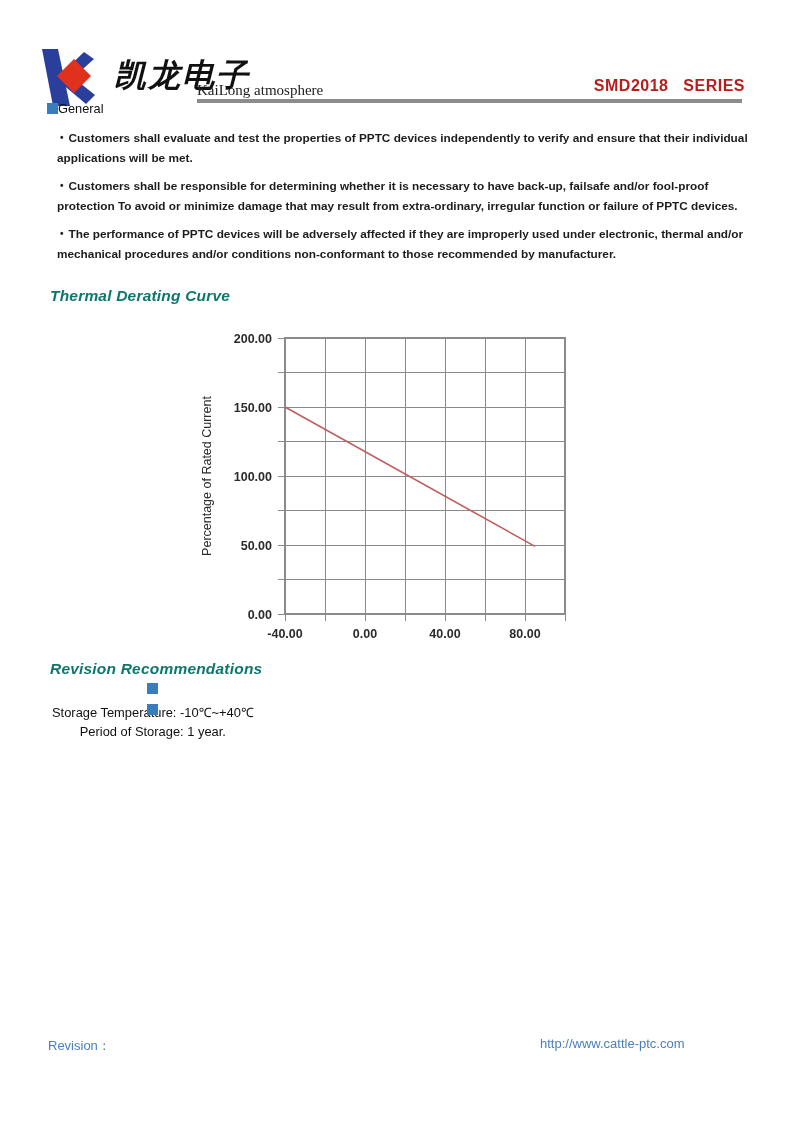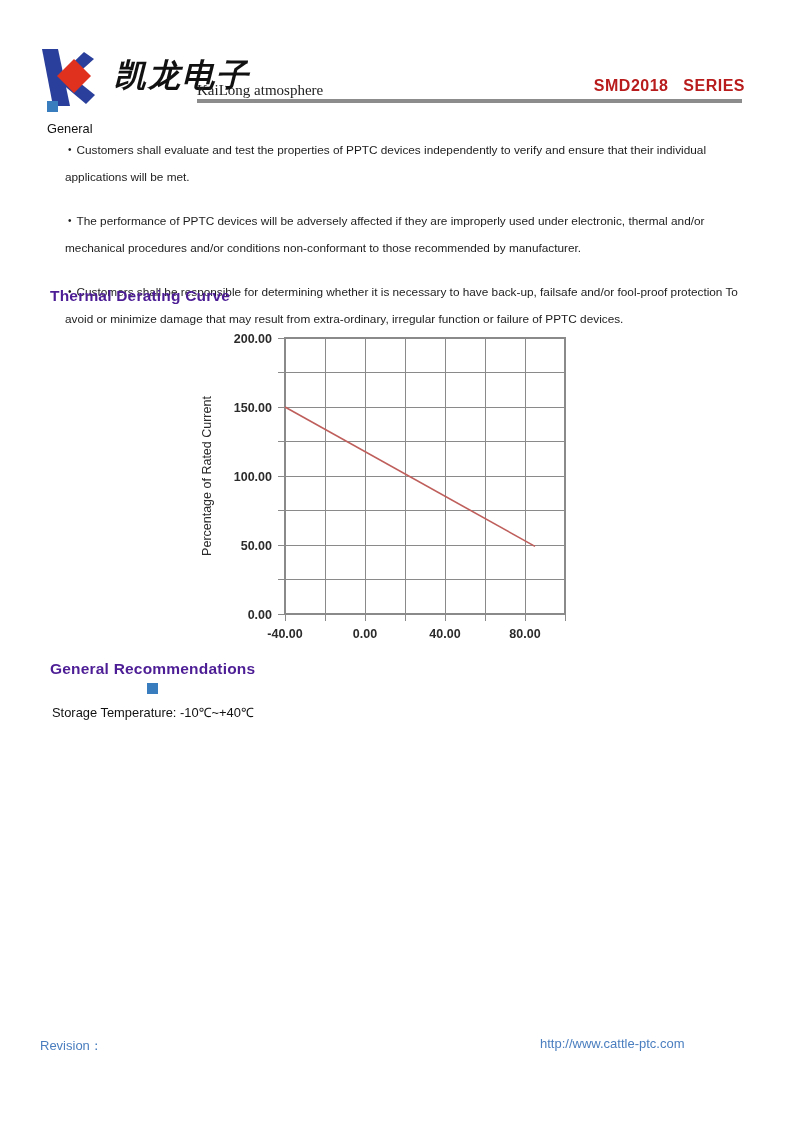--- a/index.html
+++ b/index.html
@@ -8,39 +8,39 @@
     font-family:"Liberation Sans", sans-serif;color:#1c1c1c;
   }
   .abs{position:absolute;}
   
   .brand-cn{left:114px;top:54px;font-family:"DejaVu Serif",serif;font-weight:bold;font-style:italic;
     font-size:32px;color:#111;letter-spacing:2px;}
   .brand-en{left:197px;top:82px;font-family:"Liberation Serif",serif;font-size:15px;color:#222;}
   .series-title{right:48px;top:77px;font-size:16px;font-weight:bold;color:#b91c1c;white-space:pre;letter-spacing:.5px;}
   .header-rule{left:197px;top:99px;width:545px;height:4px;background:#8c8c8c;}
   
-  .sec-head-row{display:flex;gap:9px;flex-direction:column;}
+  .sec-head-row{display:flex;align-items:center;}
   .blue-sq{width:11px;height:11px;background:#3a7dbf;flex:0 0 auto;}
   .general-head{left:47px;top:101px;}
   .general-head .lbl{font-size:12.8px;color:#111;}
   .general-paras{left:49px;top:120px;width:714px;}
-  .general-paras p{margin:16px;font-size:11.8px;line-height:27px;color:#1c1c1c;}
+  .general-paras p{margin:8px;font-size:11.8px;line-height:20px;color:#1c1c1c;font-weight:bold;}
   .bullet{font-size:10px;margin:0 5px 0 3px;vertical-align:1px;color:#1c1c1c;}
   
-  .blue-heading{font-size:15.5px;font-weight:bold;color:#4c1d95;letter-spacing:.2px;}
+  .blue-heading{font-size:15.5px;font-weight:bold;color:#0f766e;letter-spacing:.2px;font-style:italic;}
   .thermal-head{left:50px;top:287px;}
   .storage-head{left:50px;top:660px;}
   
   #chart-mount{left:195px;top:330px;width:392px;height:324px;}
   
   .storage-list{left:52px;top:683px;}
   .storage-item{display:flex;align-items:center;gap:9px;height:21px;flex-direction:column;}
   .storage-item .txt{font-size:12.9px;color:#111;}
   
-  .footer-revision{left:40px;top:1037px;font-size:13px;color:#4a7ebf;}
+  .footer-revision{left:48px;top:1037px;font-size:13px;color:#4a7ebf;}
   .footer-url{left:540px;top:1036px;font-size:13px;color:#4a7ebf;text-decoration:none;}
 </style>
 </head>
 <body>
 
 <div class="abs" style="left:40px;top:49px;">
   <svg width="76" height="60" viewBox="0 0 76 60">
     <polygon points="15,31 44,3 54,10 25,36" fill="#2a3f9b"></polygon>
     <polygon points="25,22 55,46 46,55 15,29" fill="#2a3f9b"></polygon>
     <polygon points="2,0 18,0 30,57 13,57" fill="#2a3f9b"></polygon>
@@ -51,22 +51,22 @@
 <div class="abs brand-en">KaiLong atmosphere</div>
 <div class="abs series-title">SMD2018   SERIES</div>
 <div class="abs header-rule"></div>
 
 <div class="abs general-head sec-head-row">
   <span class="blue-sq"></span>
   <span class="lbl">General</span>
 </div>
 <div class="abs general-paras">
   <p><span class="bullet">•</span><span>Customers shall evaluate and test the properties of PPTC devices independently to verify and ensure that their individual applications will be met.</span></p>
+  <p><span class="bullet">•</span><span>Customers shall be responsible for determining whether it is necessary to have back-up, failsafe and/or fool-proof protection To avoid or minimize damage that may result from extra-ordinary, irregular function or failure of PPTC devices.</span></p>
   <p><span class="bullet">•</span><span>The performance of PPTC devices will be adversely affected if they are improperly used under electronic, thermal and/or mechanical procedures and/or conditions non-conformant to those recommended by manufacturer.</span></p>
-  <p><span class="bullet">•</span><span>Customers shall be responsible for determining whether it is necessary to have back-up, failsafe and/or fool-proof protection To avoid or minimize damage that may result from extra-ordinary, irregular function or failure of PPTC devices.</span></p>
 </div>
 
 <div class="abs blue-heading thermal-head">Thermal Derating Curve</div>
 <div class="abs" id="chart-mount"><svg width="392" height="324">
       <line x1="90" y1="8" x2="90" y2="284" stroke="#8a8a8a" stroke-width="1" shape-rendering="crispEdges"></line>
       <line x1="90" y1="284" x2="90" y2="291" stroke="#8a8a8a" stroke-width="1" shape-rendering="crispEdges"></line>
       <line x1="130" y1="8" x2="130" y2="284" stroke="#8a8a8a" stroke-width="1" shape-rendering="crispEdges"></line>
       <line x1="130" y1="284" x2="130" y2="291" stroke="#8a8a8a" stroke-width="1" shape-rendering="crispEdges"></line>
       <line x1="170" y1="8" x2="170" y2="284" stroke="#8a8a8a" stroke-width="1" shape-rendering="crispEdges"></line>
       <line x1="170" y1="284" x2="170" y2="291" stroke="#8a8a8a" stroke-width="1" shape-rendering="crispEdges"></line>
@@ -105,22 +105,26 @@
       <text x="330" y="308" text-anchor="middle" fill="#2b2b2b" font-family="&quot;Liberation Sans&quot;, sans-serif" font-size="12.5" font-weight="bold">80.00</text>
       <text x="77" y="288.5" text-anchor="end" fill="#2b2b2b" font-family="&quot;Liberation Sans&quot;, sans-serif" font-size="12.5" font-weight="bold">0.00</text>
       <text x="77" y="219.5" text-anchor="end" fill="#2b2b2b" font-family="&quot;Liberation Sans&quot;, sans-serif" font-size="12.5" font-weight="bold">50.00</text>
       <text x="77" y="150.5" text-anchor="end" fill="#2b2b2b" font-family="&quot;Liberation Sans&quot;, sans-serif" font-size="12.5" font-weight="bold">100.00</text>
       <text x="77" y="81.5" text-anchor="end" fill="#2b2b2b" font-family="&quot;Liberation Sans&quot;, sans-serif" font-size="12.5" font-weight="bold">150.00</text>
       <text x="77" y="12.5" text-anchor="end" fill="#2b2b2b" font-family="&quot;Liberation Sans&quot;, sans-serif" font-size="12.5" font-weight="bold">200.00</text>
       <text x="0" y="0" text-anchor="middle" fill="#2b2b2b" font-family="&quot;Liberation Sans&quot;, sans-serif" font-size="12.5" transform="translate(16,146) rotate(-90)">Percentage of Rated Current</text>
       <polyline points="90,77 340,216.38" fill="none" stroke="#bf5f5c" stroke-width="1.6"></polyline>
     </svg></div>
 
-<div class="abs blue-heading storage-head">General Recommendations</div>
+<div class="abs blue-heading storage-head">Revision Recommendations</div>
 <div class="abs storage-list">
   <div class="storage-item">
     <span class="blue-sq"></span>
     <span class="txt">Storage Temperature: -10℃~+40℃</span>
+  </div>
+  <div class="storage-item">
+    <span class="blue-sq"></span>
+    <span class="txt">Period of Storage: 1 year.</span>
   </div>
 </div>
 
 <div class="abs footer-revision">Revision：</div>
 <a class="abs footer-url" href="#">http://www.cattle-ptc.com</a>
 
 </body></html>

